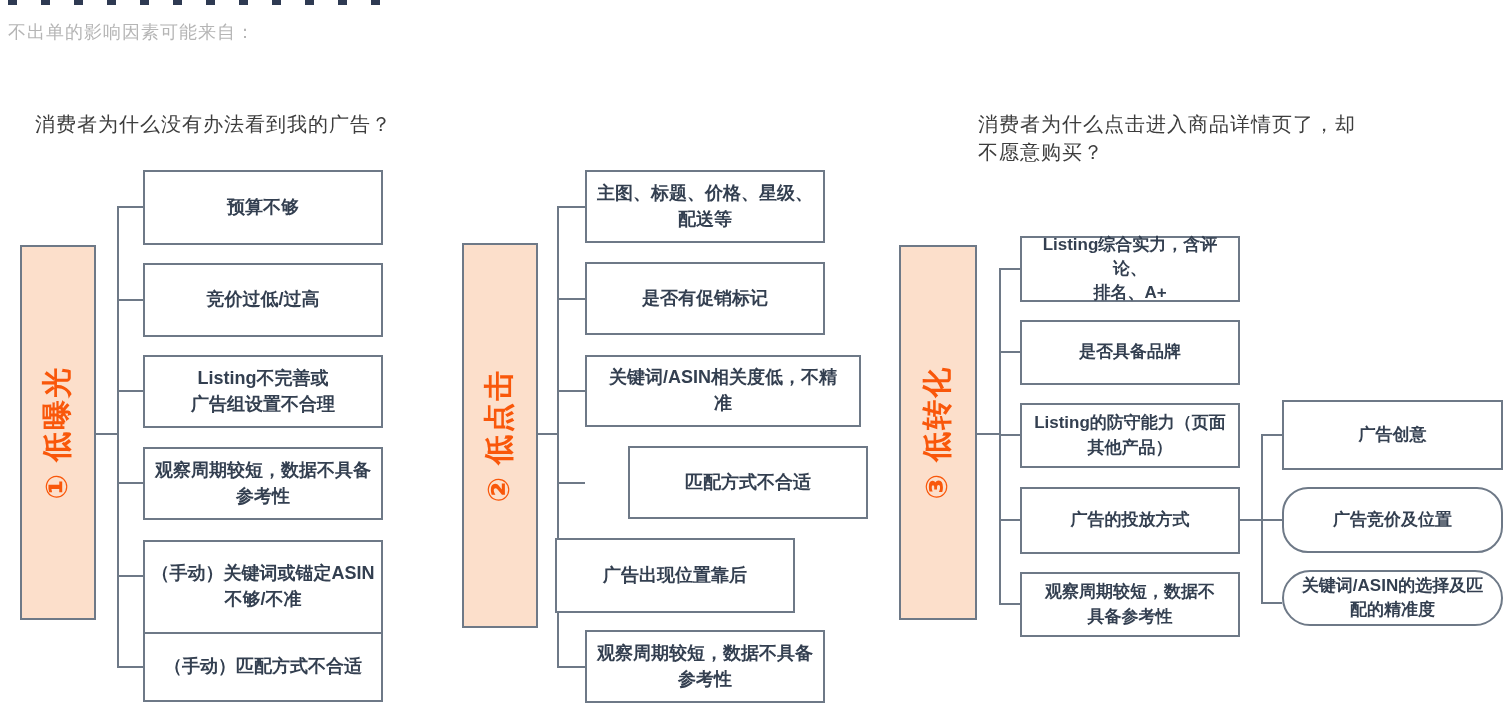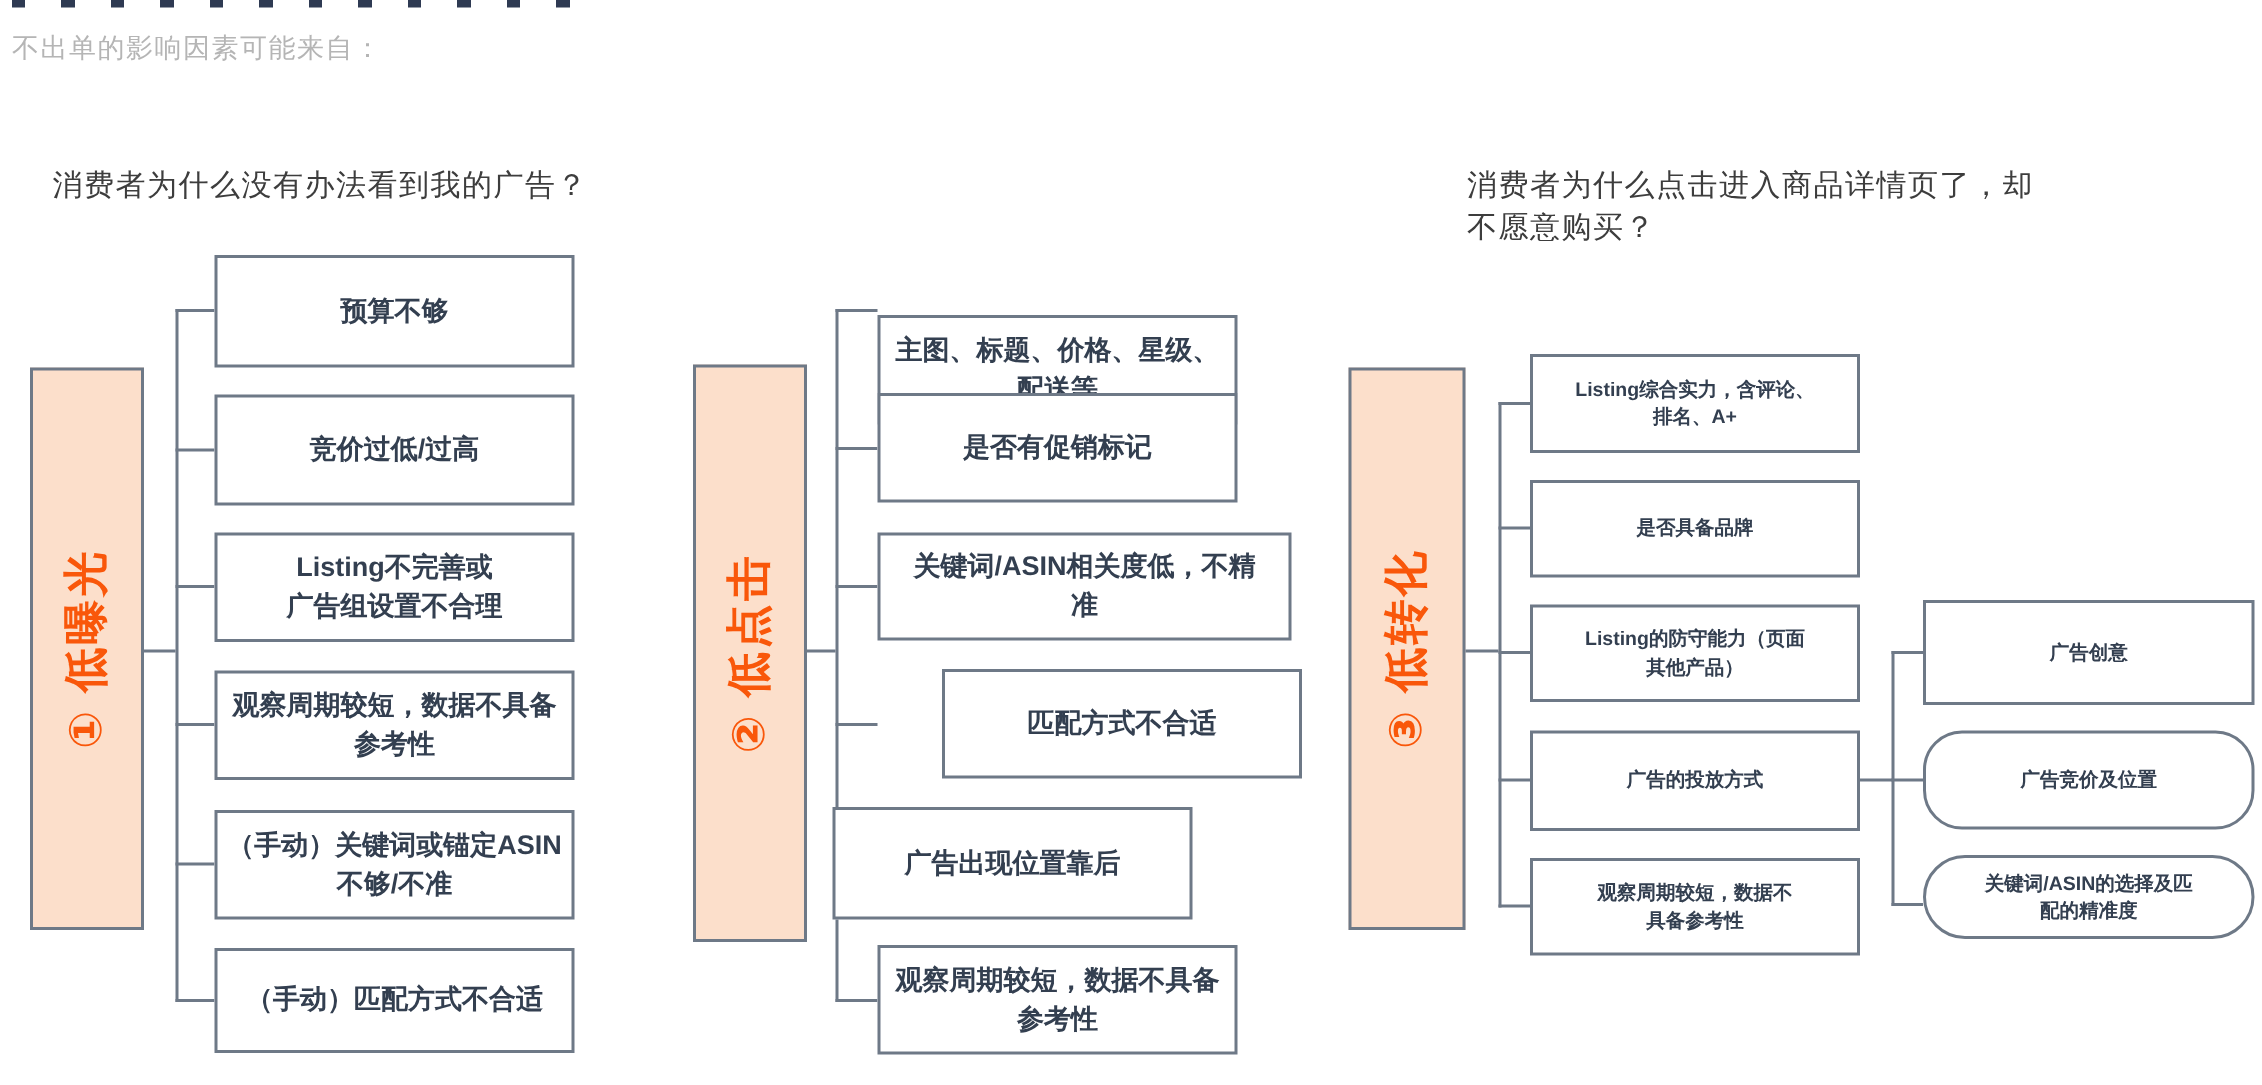--- a/index.html
+++ b/index.html
@@ -31,21 +31,21 @@
     transform:rotate(-90deg);white-space:nowrap;
     font-size:30px;font-weight:700;color:#f9570a;letter-spacing:2px;
   }
   .node{
     position:absolute;background:#ffffff;border:2px solid #6e7987;box-sizing:border-box;
     display:flex;align-items:center;justify-content:center;text-align:center;
     font-weight:700;color:#333f50;white-space:pre-line;line-height:1.42;
     padding:2px 4px;
   }
   .fs-a{font-size:18px;}   
-  .fs-b{font-size:13px;}   
+  .fs-b{font-size:17px;}   
   .line{position:absolute;background:#6e7987;}
 </style>
 </head>
 <body>
 
 <div class="stage">
 
   <div class="cutoff-title"></div>
   <div class="subtitle">不出单的影响因素可能来自：</div>
 
@@ -65,38 +65,38 @@
   <div class="line" style="left:117px;top:482px;width:26px;height:2px;"></div>
   <div class="line" style="left:117px;top:575px;width:26px;height:2px;"></div>
   <div class="line" style="left:117px;top:666px;width:26px;height:2px;"></div>
 
   <div class="node fs-a" style="left:143px;top:170px;width:240px;height:75px;">预算不够</div>
   <div class="node fs-a" style="left:143px;top:263px;width:240px;height:74px;">竞价过低/过高</div>
   <div class="node fs-a" style="left:143px;top:355px;width:240px;height:73px;">Listing不完善或
 广告组设置不合理</div>
   <div class="node fs-a" style="left:143px;top:447px;width:240px;height:73px;">观察周期较短，数据不具备
 参考性</div>
-  <div class="node fs-a" style="left:143px;top:540px;width:240px;height:73px;">（手动）关键词或锚定ASIN
+  <div class="node fs-a" style="left:143px;top:540px;width:240px;height:94px;">（手动）关键词或锚定ASIN
 不够/不准</div>
   <div class="node fs-a" style="left:143px;top:632px;width:240px;height:70px;">（手动）匹配方式不合适</div>
 
   <div class="cat" style="left:462px;top:243px;width:76px;height:385px;">
     <span class="vtext">② 低点击</span>
   </div>
 
   <div class="line" style="left:538px;top:433px;width:19px;height:2px;"></div>
   <div class="line" style="left:557px;top:206px;width:2px;height:462px;"></div>
   <div class="line" style="left:557px;top:206px;width:28px;height:2px;"></div>
   <div class="line" style="left:557px;top:298px;width:28px;height:2px;"></div>
   <div class="line" style="left:557px;top:390px;width:28px;height:2px;"></div>
   <div class="line" style="left:557px;top:482px;width:28px;height:2px;"></div>
   <div class="line" style="left:557px;top:574px;width:28px;height:2px;"></div>
   <div class="line" style="left:557px;top:666px;width:28px;height:2px;"></div>
 
-  <div class="node fs-a" style="left:585px;top:170px;width:240px;height:73px;margin-top:40px;">主图、标题、价格、星级、
+  <div class="node fs-a" style="left:585px;top:170px;width:240px;height:73px;">主图、标题、价格、星级、
 配送等</div>
   <div class="node fs-a" style="left:585px;top:262px;width:240px;height:73px;">是否有促销标记</div>
   <div class="node fs-a" style="left:585px;top:355px;width:276px;height:72px;">关键词/ASIN相关度低，不精
 准</div>
   <div class="node fs-a" style="left:585px;top:446px;width:240px;height:73px;margin-left:43px;">匹配方式不合适</div>
   <div class="node fs-a" style="left:555px;top:538px;width:240px;height:75px;">广告出现位置靠后</div>
   <div class="node fs-a" style="left:585px;top:630px;width:240px;height:73px;">观察周期较短，数据不具备
 参考性</div>
 
   <div class="cat" style="left:899px;top:245px;width:78px;height:375px;">

